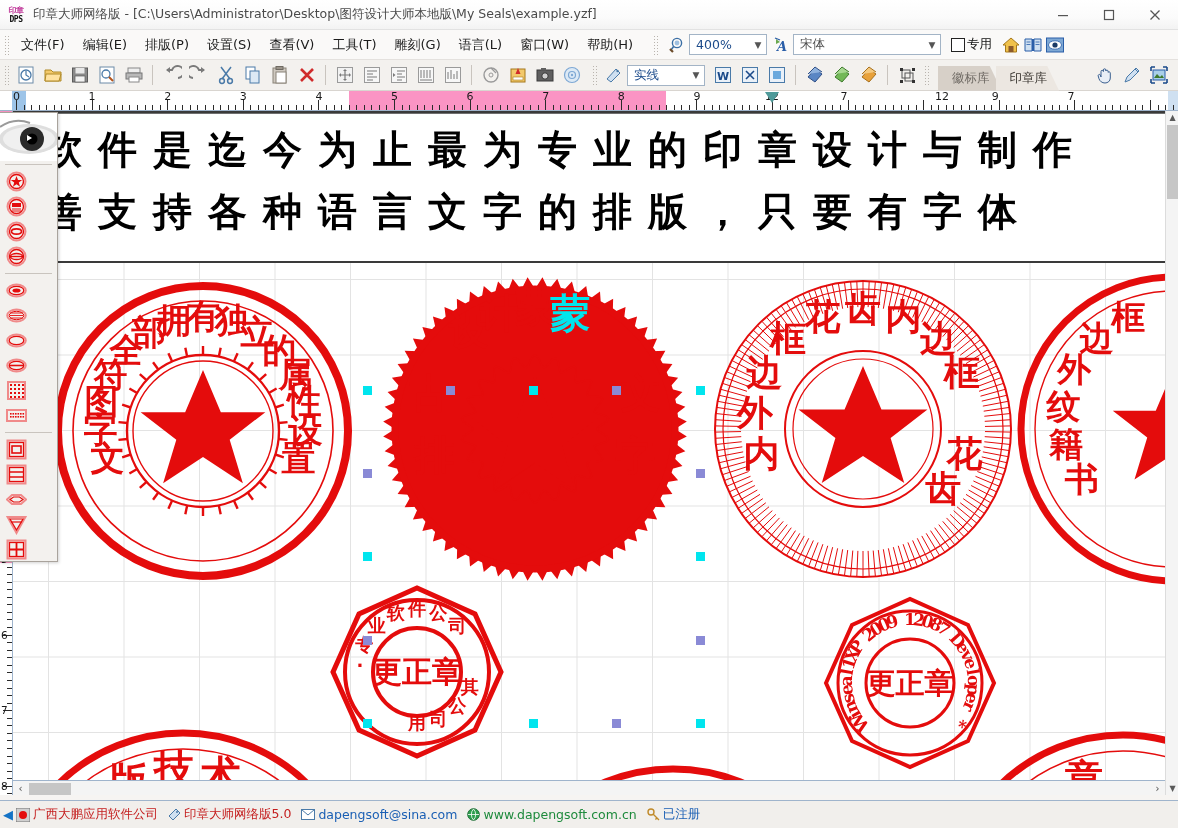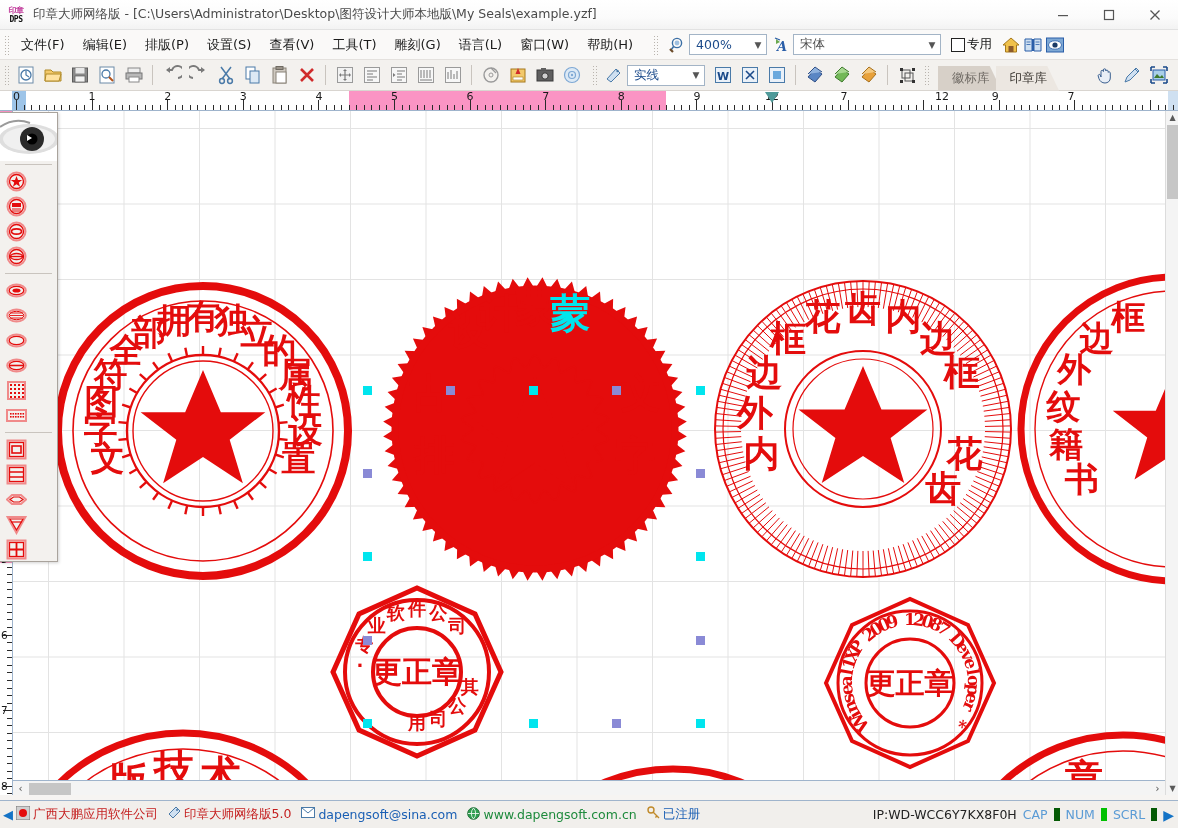--- a/index.html
+++ b/index.html
@@ -189,21 +189,21 @@
   .hscroll .sthumb { position: absolute; left: 16px; top: 2px; width: 42px; height: 12px; background: #c6c6c6; }
   .hscroll .sarrow { position: absolute; top: 1px; width: 13px; height: 13px; display:flex;align-items:center;justify-content:center;color:#4a4a4a;font-size:10px; }
 
   
   .statusbar {
     position: absolute; left: 0; bottom: 0; width: 1178px; height: 28px;
     background: #f1efec; border-top: 1px solid #9fb4cc;
     display: flex; align-items: center; font-size: 12.5px;
   }
   .sb-arrow { color: #1473c6; font-size: 13px; padding: 0 3px; }
-  .sb-item { display: flex; gap: 3px; margin-right: 10px; white-space: nowrap; }
+  .sb-item { display: flex; align-items: center; gap: 3px; margin-right: 10px; white-space: nowrap; }
   .sb-blue { color: #1a5fb4; }
   .sb-green { color: #1e8a3c; }
   .sb-red { color: #c41e1e; }
   .sb-right { margin-left: auto; display: flex; align-items: center; gap: 6px; padding-right: 4px; }
   .sb-ip { color: #222; font-size: 12.5px; }
   .sb-ind { color: #5a9bd5; font-size: 12.5px; }
   .sb-led { width: 6px; height: 13px; background: #00c000; }
   .sb-led.dark { background: #055a05; }
   .sb-play { color: #1473c6; font-size: 14px; }
 </style>
@@ -1212,20 +1212,25 @@
         <g transform="translate(1110,800)">
           <circle r="176" fill="none" stroke="#e40c0c" stroke-width="7"></circle>
           <circle r="160" fill="none" stroke="#e40c0c" stroke-width="1.4"></circle>
           <g fill="#e40c0c" font-family="DejaVu Sans, sans-serif" font-weight="bold" font-size="38">
             <text transform="rotate(-40) translate(0,-126) rotate(40)" text-anchor="middle">印</text>
             <text transform="rotate(-18) translate(0,-126) rotate(18)" text-anchor="middle">章</text>
           </g>
         </g>
       </svg>
 
+      <div class="textband">
+        <div class="band-inner-line" style="top:0"></div>
+        <div class="trow r1">软件是迄今为止最为专业的印章设计与制作</div>
+        <div class="trow r2">善支持各种语言文字的排版，只要有字体</div>
+      </div>
 
       <div class="handle cy" style="left:350px; top:275px;"></div>
       <div class="handle pu" style="left:433px; top:275px;"></div>
       <div class="handle cy" style="left:516px; top:275px;"></div>
       <div class="handle pu" style="left:599px; top:275px;"></div>
       <div class="handle cy" style="left:683px; top:275px;"></div>
 
       <div class="handle pu" style="left:350px; top:358px;"></div>
       <div class="handle pu" style="left:683px; top:358px;"></div>
 
@@ -1441,24 +1446,14 @@
       <span class="sb-green">www.dapengsoft.com.cn</span>
     </div>
     <div class="sb-item">
       <svg width="13" height="13" viewBox="0 0 13 13">
         <circle cx="4" cy="4" r="3" fill="none" stroke="#c08a2a" stroke-width="1.4"></circle>
         <path d="M6 6 L12 12 M10 10 l-1.6 1.6" stroke="#c08a2a" stroke-width="1.4"></path>
       </svg>
       <span class="sb-blue">已注册</span>
     </div>
 
-    <div class="sb-right">
-      <span class="sb-ip">IP:WD-WCC6Y7KX8F0H</span>
-      <span class="sb-ind">CAP</span>
-      <span class="sb-led dark"></span>
-      <span class="sb-ind">NUM</span>
-      <span class="sb-led"></span>
-      <span class="sb-ind">SCRL</span>
-      <span class="sb-led dark"></span>
-      <span class="sb-play">▶</span>
-    </div>
   </div>
 </div>
 
 </body></html>

